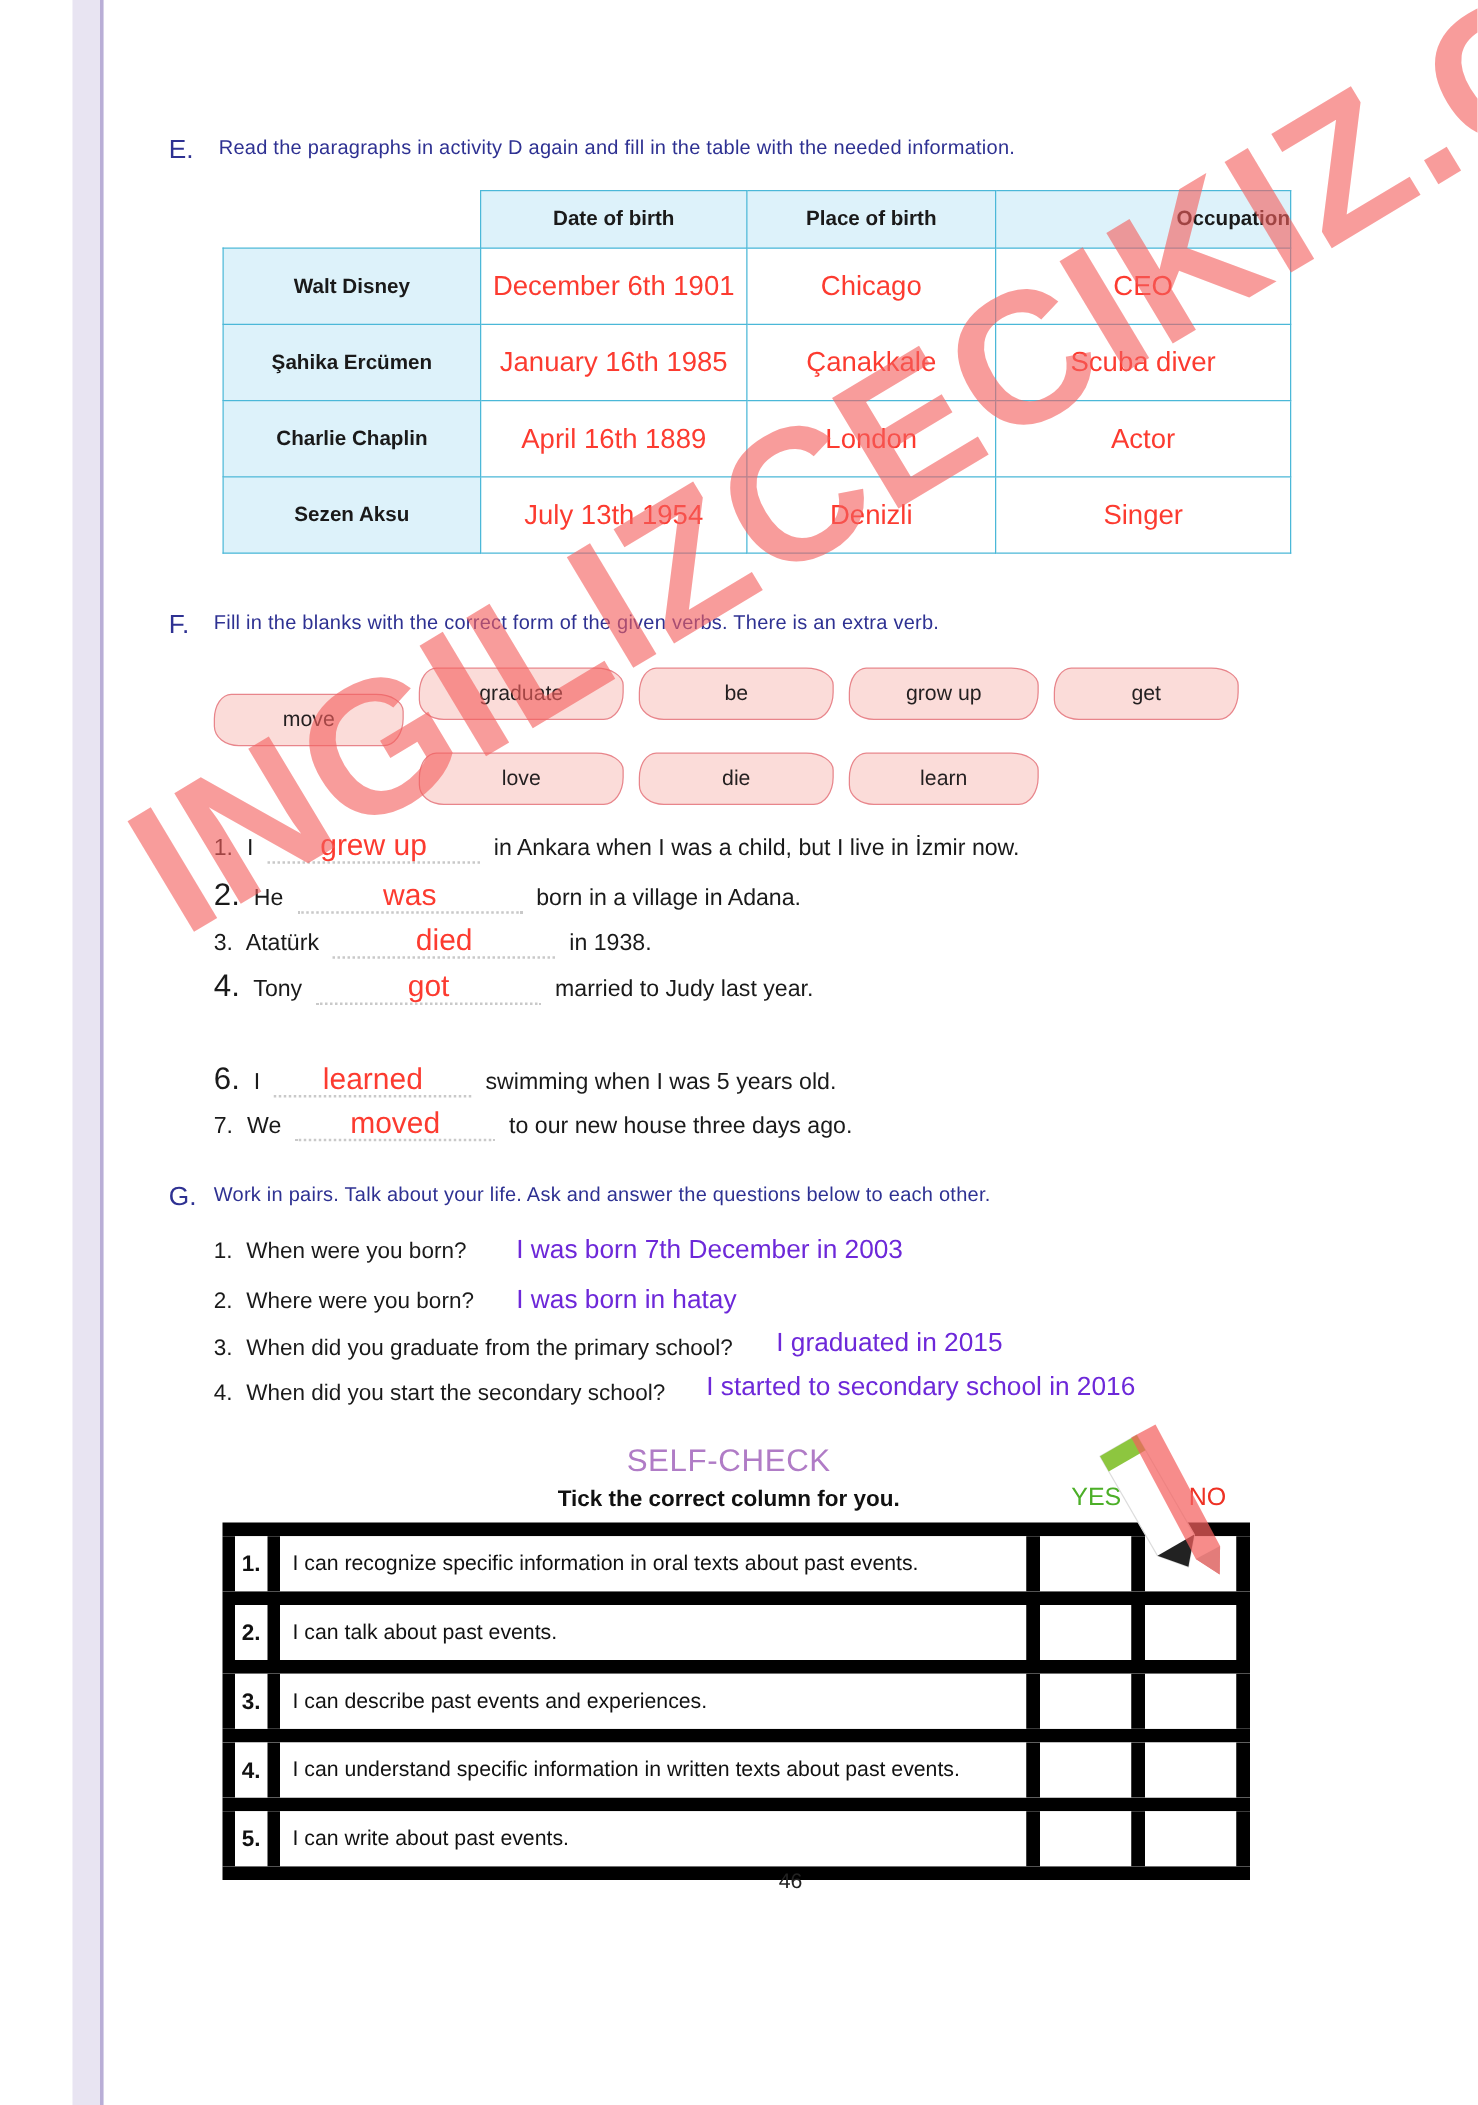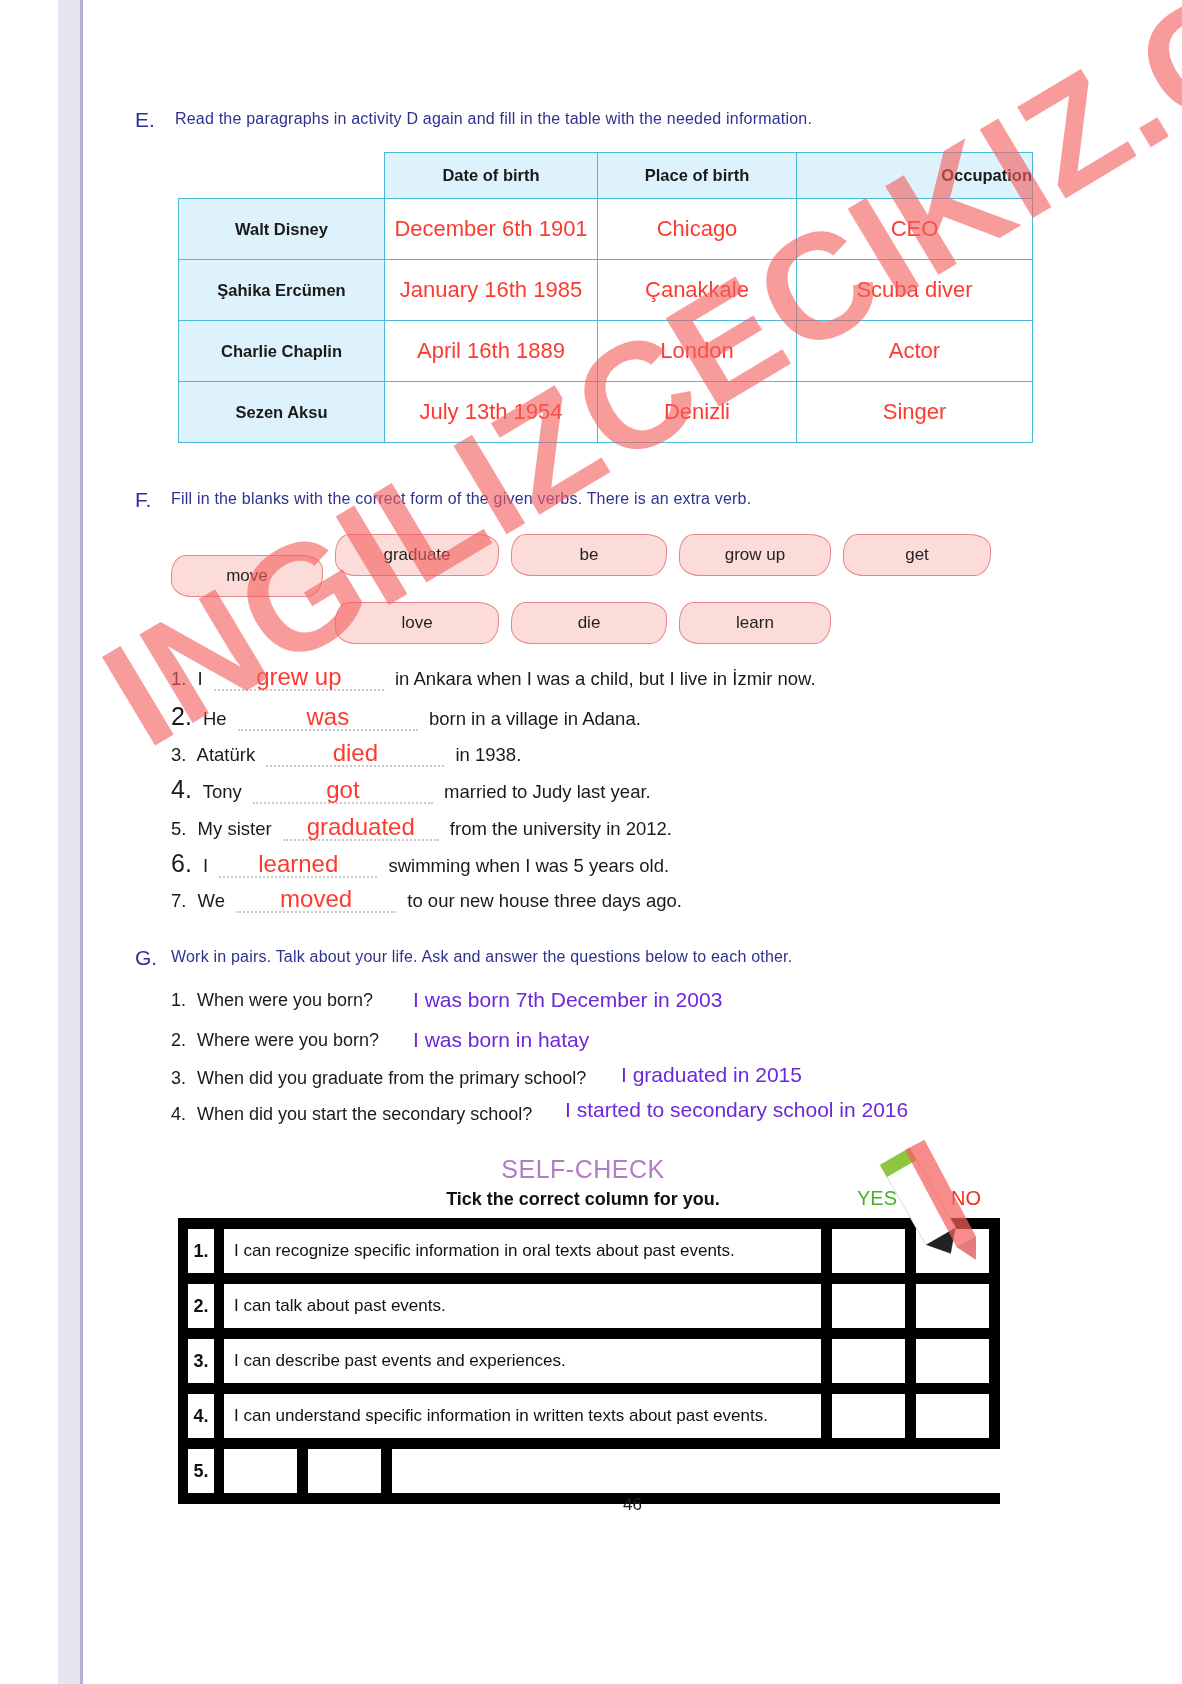--- a/index.html
+++ b/index.html
@@ -225,26 +225,20 @@
     <span style="margin-right: 6px;">in 1938.</span>
   </div>
 
   <div class="qrow" style="left:88px; top:775px;">
     <span class="qnum big" style="margin-right: 6px;">4.</span>
     <span style="margin-right: 6px;">Tony</span>
     <span class="blank" style="width: 180px; margin-right: 6px;">got</span>
     <span style="margin-right: 6px;">married to Judy last year.</span>
   </div>
 
-  <div class="qrow" style="left:88px; top:814px;">
-    <span class="qnum" style="margin-right: 6px;">5.</span>
-    <span style="margin-right: 6px;">My sister</span>
-    <span class="blank" style="width: 156px; margin-right: 6px;">graduated</span>
-    <span style="margin-right: 6px;">from the university in 2012.</span>
-  </div>
 
   <div class="qrow" style="left:88px; top:849px;">
     <span class="qnum big" style="margin-right: 6px;">6.</span>
     <span style="margin-right: 6px;">I</span>
     <span class="blank" style="width: 158px; margin-right: 6px;">learned</span>
     <span style="margin-right: 6px;">swimming when I was 5 years old.</span>
   </div>
 
   <div class="qrow" style="left:88px; top:886px;">
     <span class="qnum" style="margin-right: 6px;">7.</span>
@@ -315,20 +309,21 @@
     <div class="sc-row">
       <div class="sc-num">4.</div>
       <div class="sc-txt">I can understand specific information in written texts about past events.</div>
       <div class="sc-box"></div>
       <div class="sc-box"></div>
     </div>
     <div class="sc-gap"></div>
 
     <div class="sc-row">
       <div class="sc-num">5.</div>
+      <div class="sc-txt">I can write about past events.</div>
       <div class="sc-box"></div>
       <div class="sc-box"></div>
     </div>
     <div class="sc-hbar"></div>
   </div>
 
   <div class="pageno">46</div>
 </div>
 
 <div class="wm">

